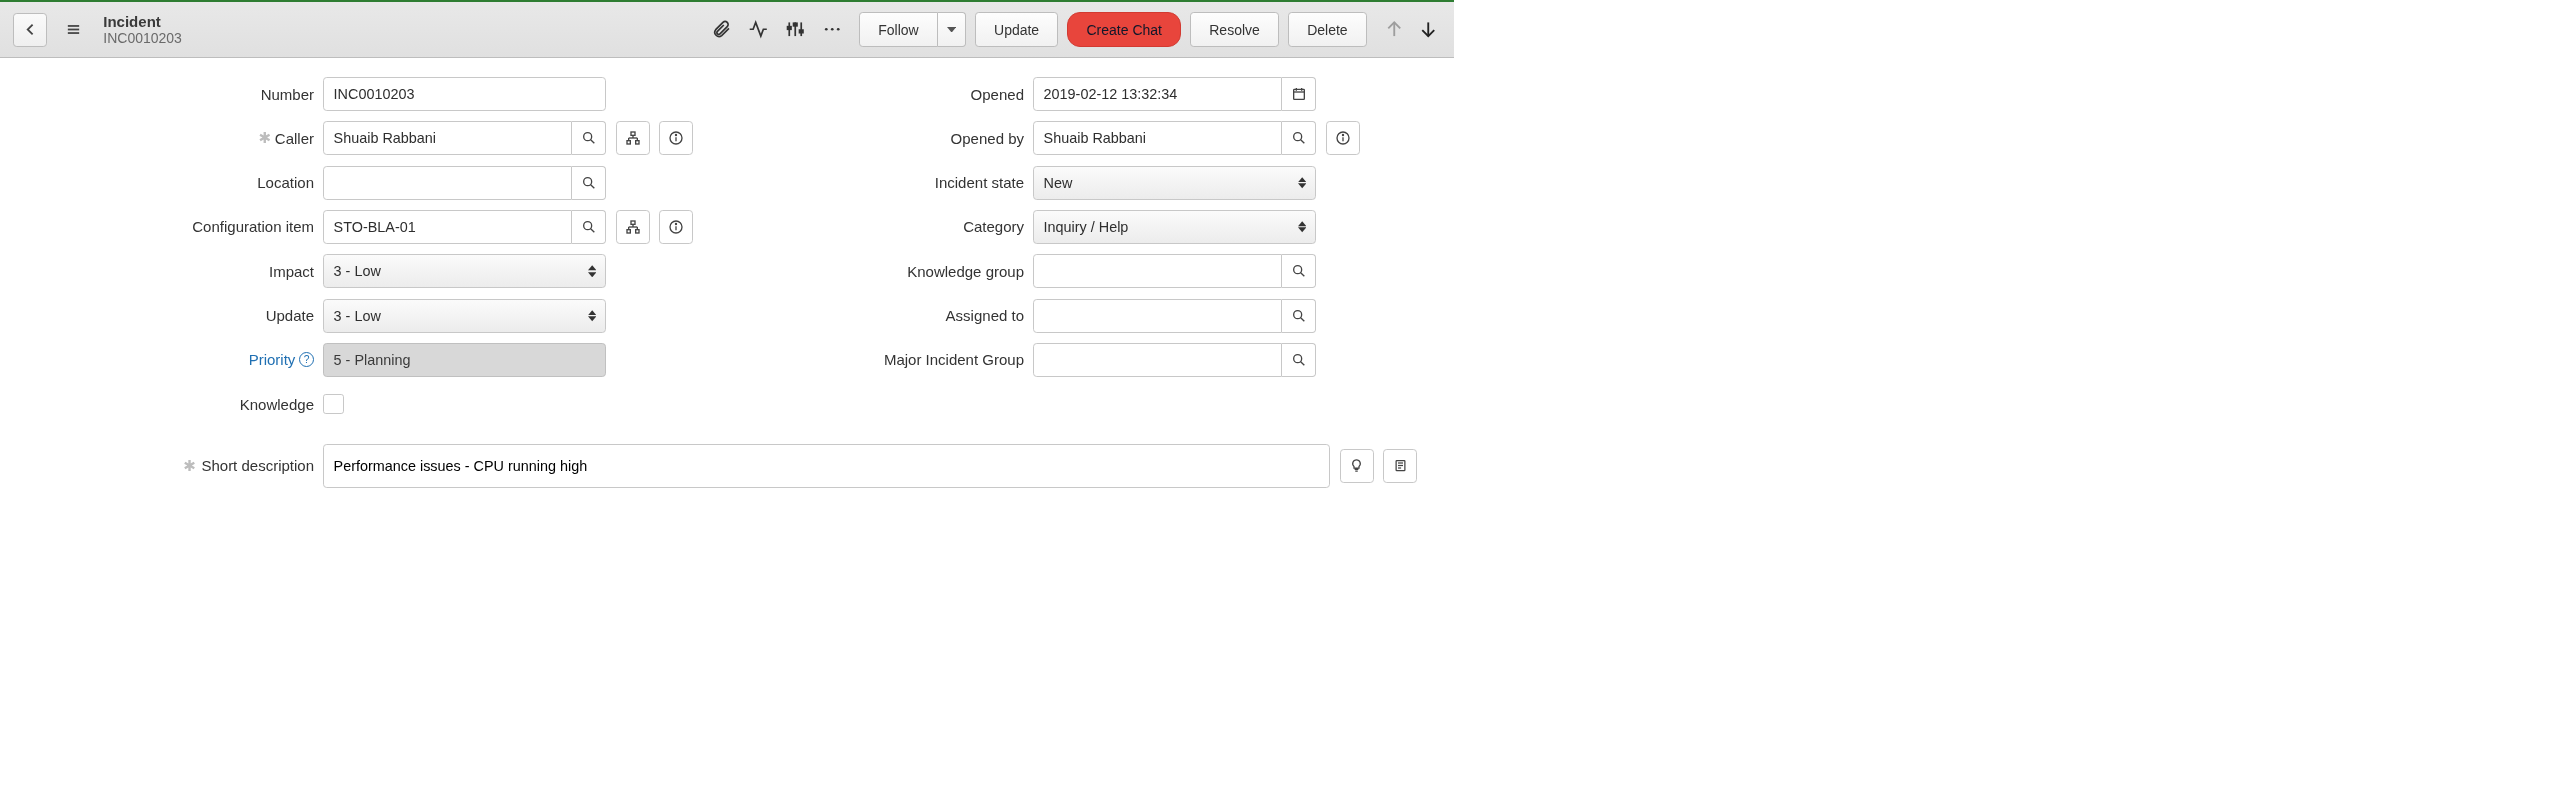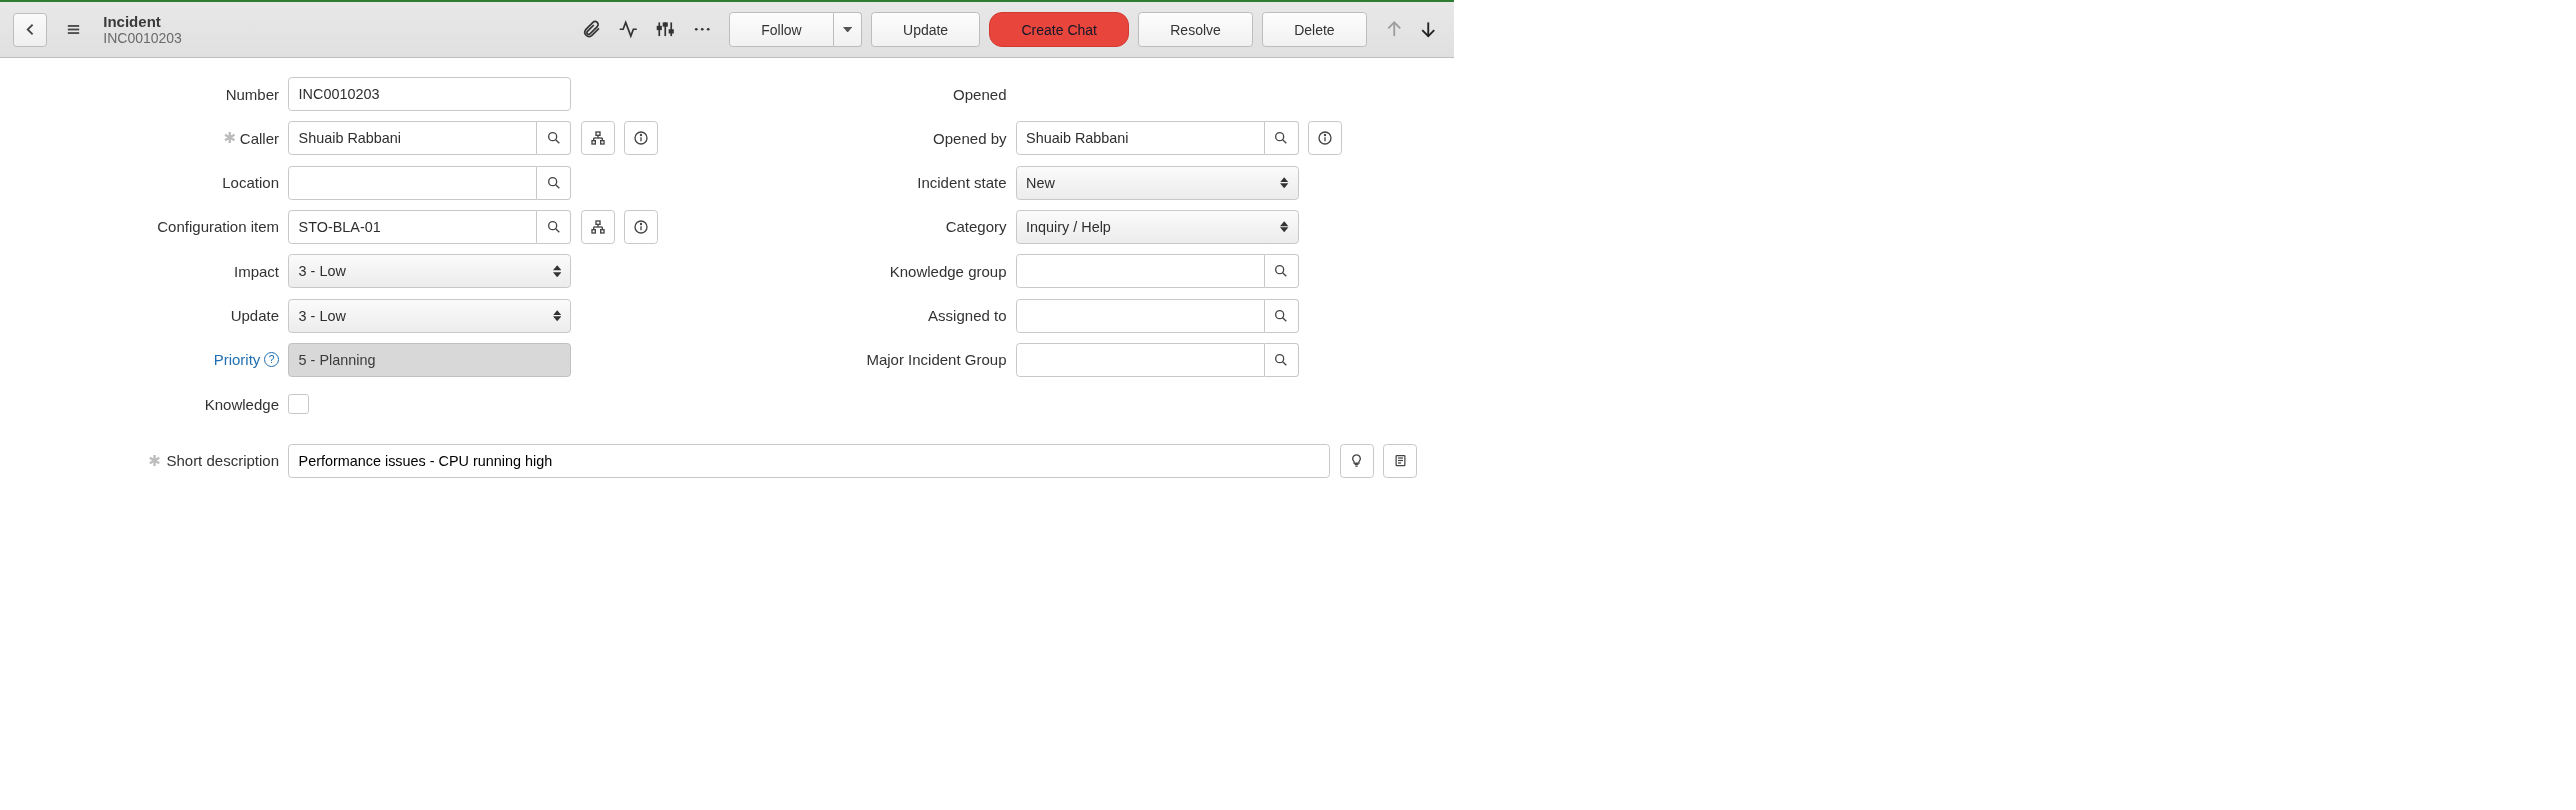--- a/index.html
+++ b/index.html
@@ -34,39 +34,39 @@
   .icon-btn svg { width: 17px; height: 17px; stroke: #444; }
   .title-block { display: flex; flex-direction: column; line-height: 1.15; margin-left: 3.7px; }
   .title-block .t1 { font-weight: 700; font-size: 15px; color: #3a3a3a;}
   .title-block .t2 { font-size: 14px; color: #6a6a6a; }
   .spacer { flex: 1; }
   .hdr-icons { display: flex; align-items: center; gap: 13px; margin-right: 5.6px; }
   .hdr-icons .ico { width: 24px; height: 24px; display:flex; align-items:center; justify-content:center; cursor:pointer;}
   .hdr-icons .ico svg { width: 20.5px; height: 20.5px; stroke:#333; fill:none; stroke-width:2;}
   .btn {
     height: 35px;
-    padding: 0 31px;
+    padding: 0 18px;
     border: 0.9px solid #bdbdbd;
     border-radius: 3.7px;
     background: linear-gradient(#fdfdfd, #f1f1f1);
     font-size: 14px;
     color: #333;
     display:flex; align-items:center; justify-content:center;
     cursor:pointer;
   }
   .btn-group { display:flex; }
   .btn-group .btn:first-child { border-top-right-radius:0; border-bottom-right-radius:0;}
   .btn-group .caret-btn { width:28px; padding:0; border-left:none; border-top-left-radius:0; border-bottom-left-radius:0;}
   .btn.primary { background:#e8453c; border-color:#d23a31; color:#0f172a;border-radius:13px;}
   .nav-arrows { display:flex; gap:7.5px; margin-left:5.6px;}
   .nav-arrows .ico { width:26px; height:26px; display:flex; align-items:center; justify-content:center; cursor:pointer;}
   .nav-arrows .up svg { stroke:#9e9e9e;}
   .nav-arrows svg { width:20.5px; height:20.5px; stroke:#222; stroke-width:2.2; fill:none;}
 
-  .form-area { padding: 18.6px 37px 9.3px 37px; }
+  .form-area { padding: 18.6px 37px 9.3px 37px; margin-left: 35px; }
   .columns { display:flex; gap: 75px; }
   .col { flex:1; }
   .row { display:flex; align-items:center; margin-bottom:9.3px; min-height:35px; gap:9.3px; }
   .lbl { width: 242px; text-align:right; font-size:15px; color:#333; display:flex; justify-content:flex-end; align-items:center; gap:3.7px;}
   .lbl.link { color:#1f6fb2; cursor:pointer;}
   .req { color:#bdbdbd; font-size:15px; }
   .lbl .help { width:15px; height:15px; border:1.3px solid #1f6fb2; border-radius:50%; display:inline-flex; align-items:center; justify-content:center; font-size:10.3px; color:#1f6fb2;}
   .field { flex:0 0 283px; display:flex; }
   input.txt, .select, .readonly {
     flex:1;
@@ -91,21 +91,21 @@
   .sm-btn {
     width:34px; height:34px; border:0.9px solid #c8c8c8; border-radius:3.7px; display:flex; align-items:center; justify-content:center; background:#fff; cursor:pointer;
   }
   .sm-btn svg, .lookup svg { width:16px; height:16px; stroke:#444; fill:none; stroke-width:2;}
   .extras { display:flex; gap:9.3px;}
   .checkbox {
     width:20.5px; height:20.5px; border:0.9px solid #c8c8c8; border-radius:2.8px; background:#fff;
   }
   .full-row { display:flex; align-items:center; gap:9.3px; margin-top:13px;}
   .full-row .lbl { width:242px; text-align:right; display:flex; align-items:center; justify-content:flex-end; gap:5.6px;}
-  .full-row .short-inp { flex:1; height:34px; border:0.9px solid #c8c8c8; border-radius:3.7px; padding:0 9.3px; font-size:14.4px;}
+  .full-row .short-inp { flex:1; height:44px; border:0.9px solid #c8c8c8; border-radius:3.7px; padding:0 9.3px; font-size:14.4px;}
   .tools { display:flex; gap:9.3px;}
   .tools .sm-btn svg { width:15px; height:15px;}
 </style>
 </head>
 <body>
 
 <div class="page">
 <div class="topbar">
   <div class="icon-btn">
     <svg viewBox="0 0 24 24" fill="none" stroke-width="2.5">
@@ -315,20 +315,31 @@
         <div class="lbl">Knowledge</div>
         <div style="flex:0 0 283px;">
               <div class="checkbox"></div>
             </div>
       </div>
     </div>
 
     <div class="col">
       <div class="row">
         <div class="lbl">Opened</div>
+        <div class="ref-wrap">
+          <input class="txt" value="2019-02-12 13:32:34" style="">
+          <div class="lookup">
+                <svg viewBox="0 0 24 24">
+                  <rect x="4" y="5" width="16" height="15" rx="1"></rect>
+                  <line x1="4" y1="9" x2="20" y2="9"></line>
+                  <line x1="8" y1="3" x2="8" y2="7"></line>
+                  <line x1="16" y1="3" x2="16" y2="7"></line>
+                </svg>
+              </div>
+        </div>
       </div>
       <div class="row">
         <div class="lbl">Opened by</div>
         <div class="ref-wrap">
           <input class="txt" value="Shuaib Rabbani" style="">
           <div class="lookup">
                 <svg viewBox="0 0 24 24">
                   <circle cx="10" cy="10" r="6"></circle>
                   <line x1="20" y1="20" x2="14.5" y2="14.5"></line>
                 </svg>

